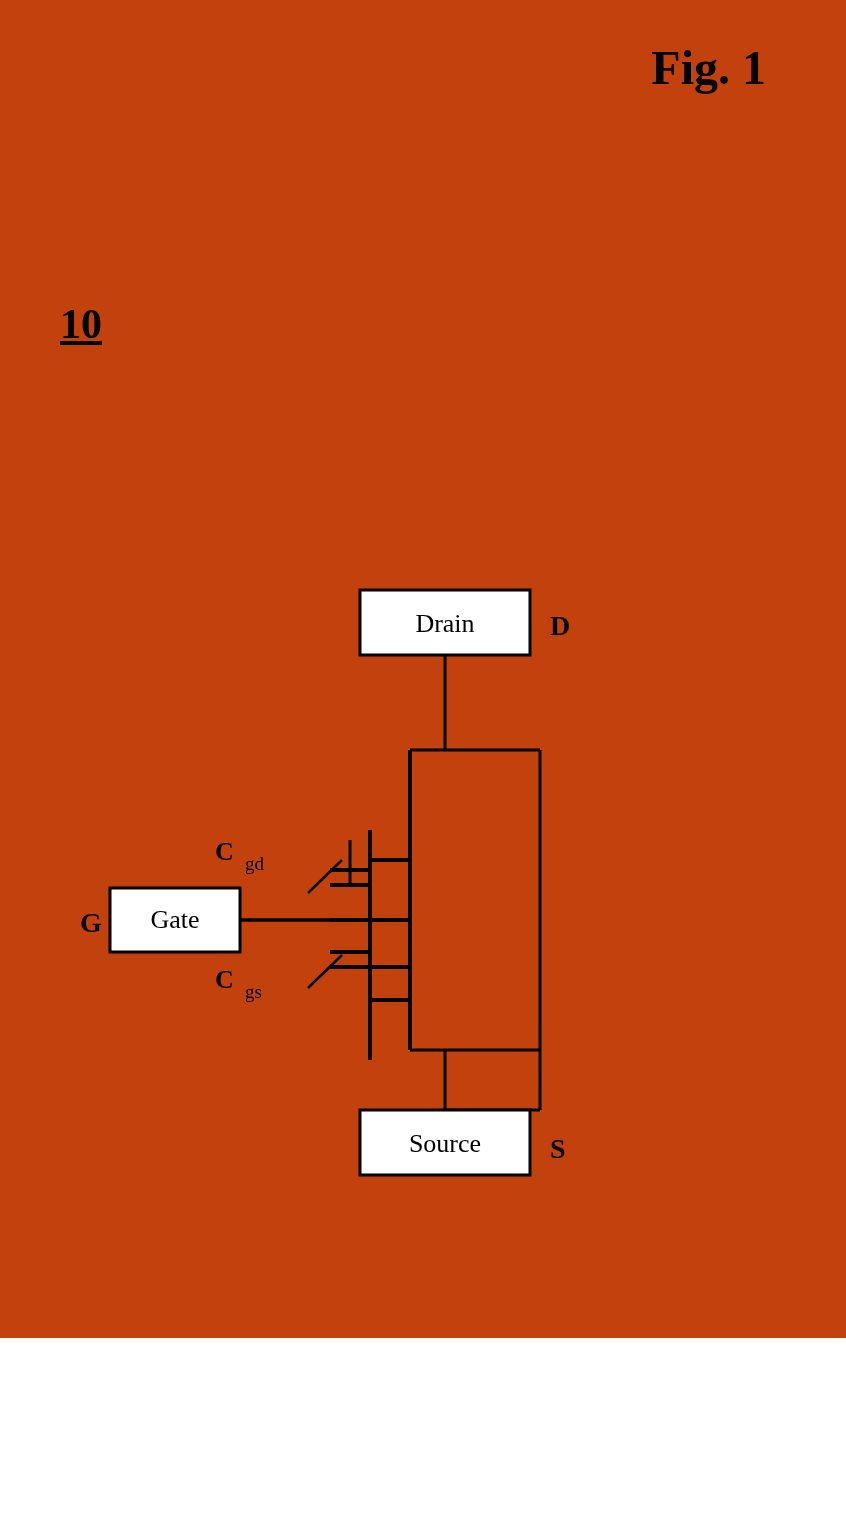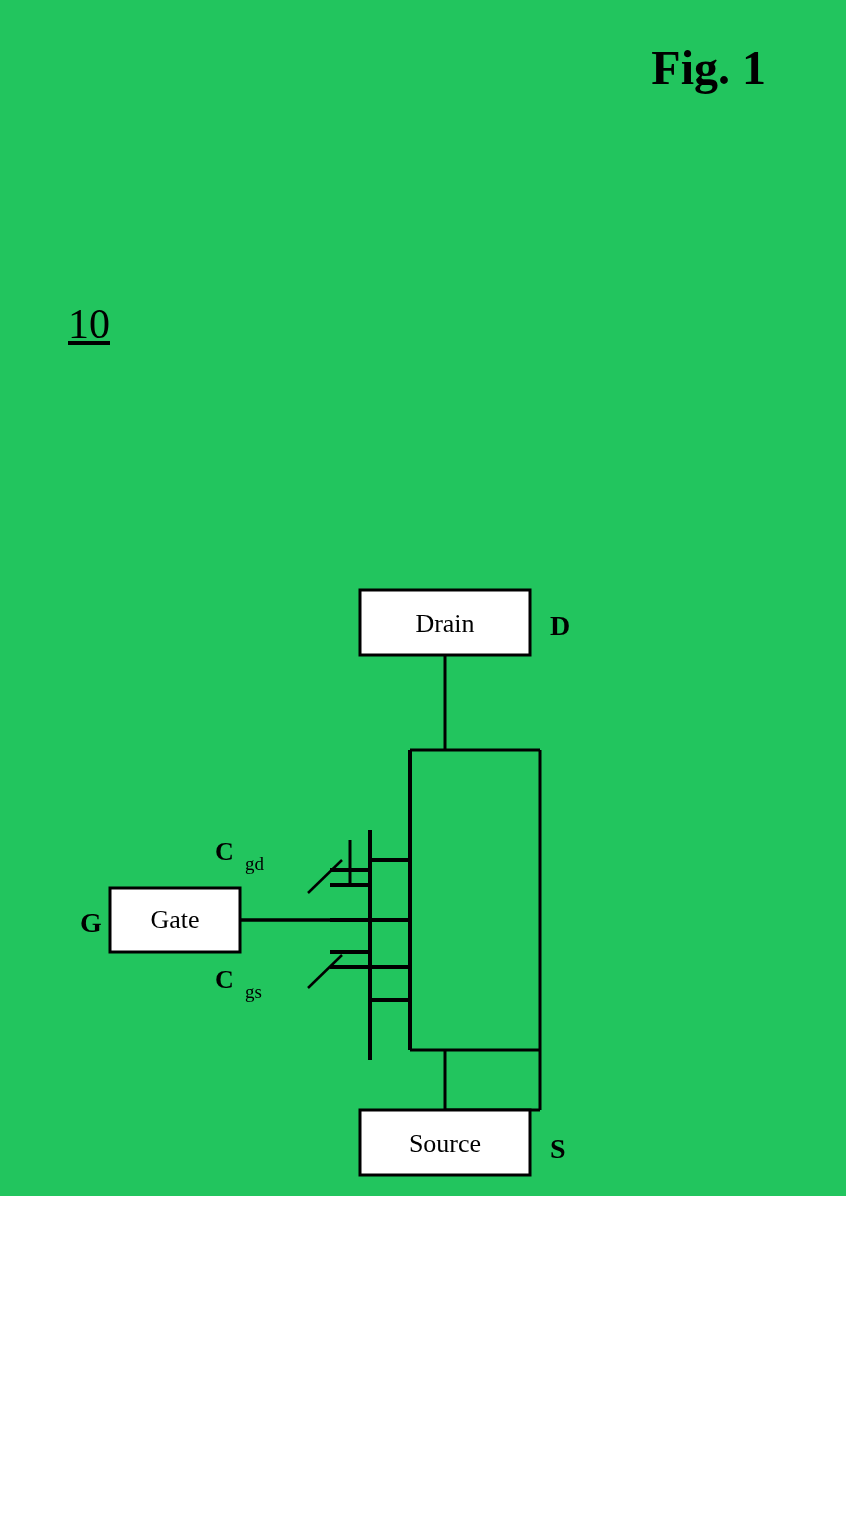--- a/index.html
+++ b/index.html
@@ -12,40 +12,40 @@
       background: #ffffff;
       width: 846px;
       height: 1538px;
       position: relative;
       overflow: hidden;
       font-family: 'Times New Roman', Times, serif;
     }
 
     .page {
       width: 846px;
-      height: 1196px;
+      height: 1338px;
       position: relative;
-      background: #22c55e;
+      background: #c2410c;
     }
 
     .fig-title {
       position: absolute;
       top: 40px;
       right: 80px;
       font-size: 48px;
       font-weight: bold;
       font-family: 'Times New Roman', Times, serif;
     }
 
     .fig-number {
       position: absolute;
       top: 300px;
-      left: 68px;
+      left: 60px;
       font-size: 42px;
-      font-weight: normal;
+      font-weight: bold;
       font-family: 'Times New Roman', Times, serif;
       text-decoration: underline;
     }
 
     
     .circuit-svg {
       position: absolute;
       top: 580px;
       left: 60px;
       width: 720px;

